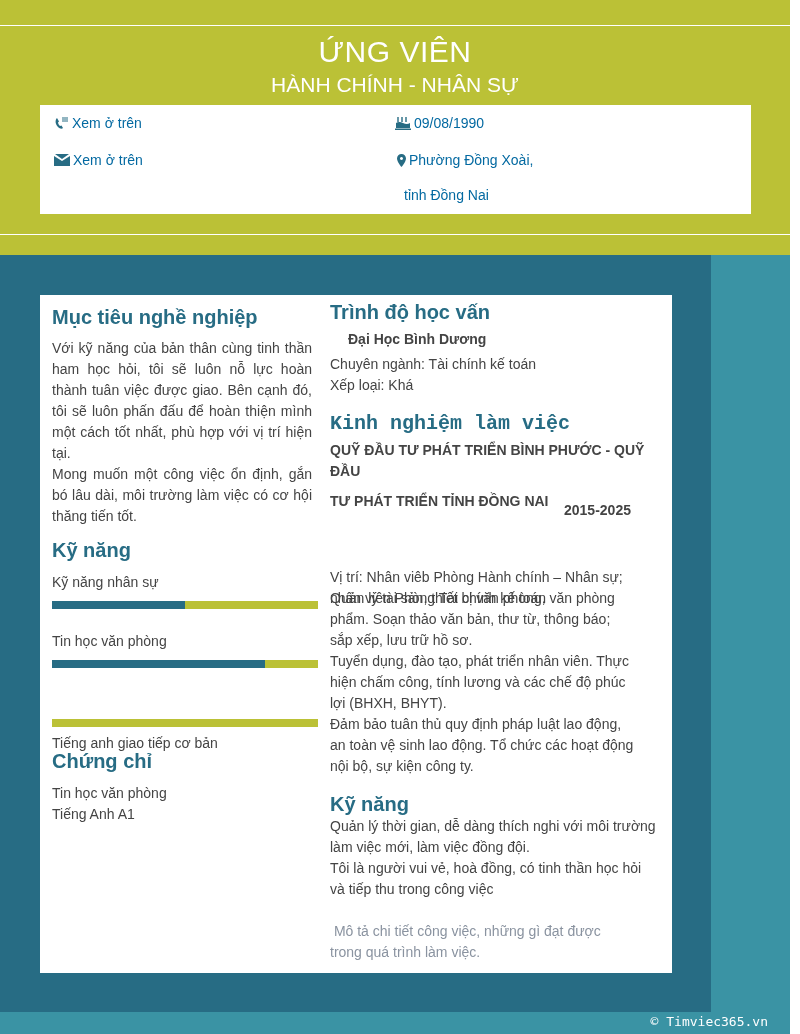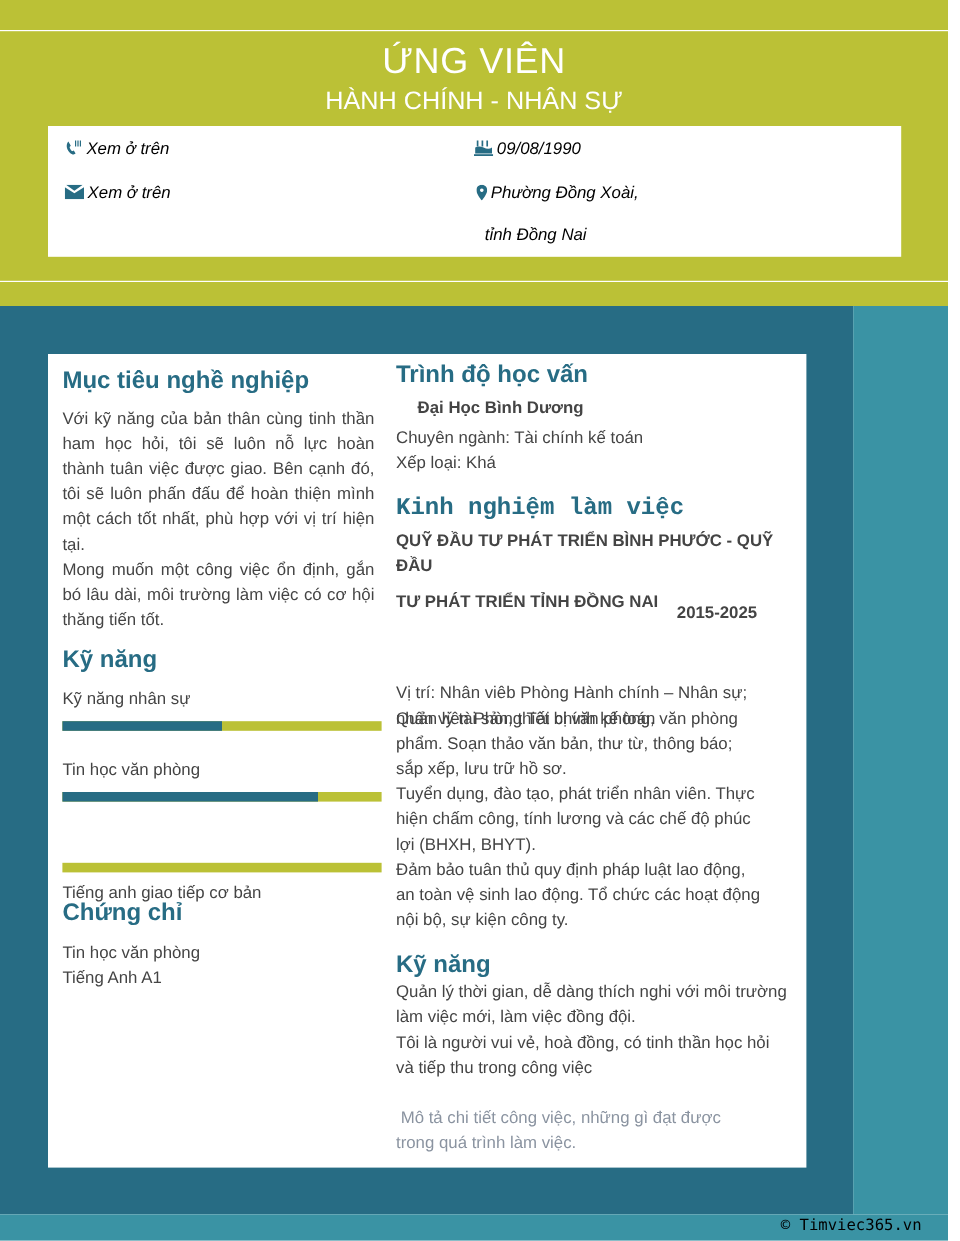--- a/index.html
+++ b/index.html
@@ -8,29 +8,29 @@
   .page { position: absolute; left: 0; top: 0; width: 790px; height: 1034px; }
 
   
   .header { position: absolute; left: 0; top: 0; width: 790px; height: 255px; background: #bbc136; }
   .hline { position: absolute; left: 0; width: 790px; height: 1px; background: #ffffff; }
   .hline.top { top: 25px; }
   .hline.bot { top: 234px; }
   .name { position: absolute; left: 0; top: 35px; width: 790px; text-align: center; color: #fff; font-size: 30px; font-weight: normal; letter-spacing: 0.5px; }
   .position { position: absolute; left: 0; top: 73px; width: 790px; text-align: center; color: #fff; font-size: 21px; font-weight: normal; }
   .contact { position: absolute; left: 40px; top: 105px; width: 711px; height: 109px; background: #fff; }
-  .citem { position: absolute; font-size: 14px; color: #000000; display: flex; align-items: center; gap: 3px; font-style: italic; }
+  .citem { position: absolute; font-size: 14px; color: #0369a1; display: flex; align-items: center; gap: 3px; }
   .citem svg { display: block; }
   .cicon { color: #276c84; display: inline-flex; }
 
   
   .main { position: absolute; left: 0; top: 255px; width: 711px; height: 757px; background: #276c84; }
   .side { position: absolute; left: 711px; top: 255px; width: 79px; height: 757px; background: #3a93a4; }
   .footer { position: absolute; left: 0; top: 1012px; width: 790px; height: 22px; background: #3a93a4; }
-  .copyright { position: absolute; right: 22px; top: 2px; font-family: "DejaVu Sans Mono", "Liberation Mono", monospace; font-size: 13px; color: #000000; }
+  .copyright { position: absolute; right: 22px; top: 2px; font-family: "DejaVu Sans Mono", "Liberation Mono", monospace; font-size: 13px; color: #ffffff; }
 
   .card { position: absolute; left: 40px; top: 295px; width: 632px; height: 678px; background: #fff; }
 
   .h2 { font-size: 20px; font-weight: bold; color: #276c84; }
   .txt { font-size: 14px; color: #444; line-height: 21px; }
   .just { text-align: justify; }
 
   .left { position: absolute; left: 12px; top: 0; width: 266px; }
   .right { position: absolute; left: 290px; top: 0; width: 330px; }
 

